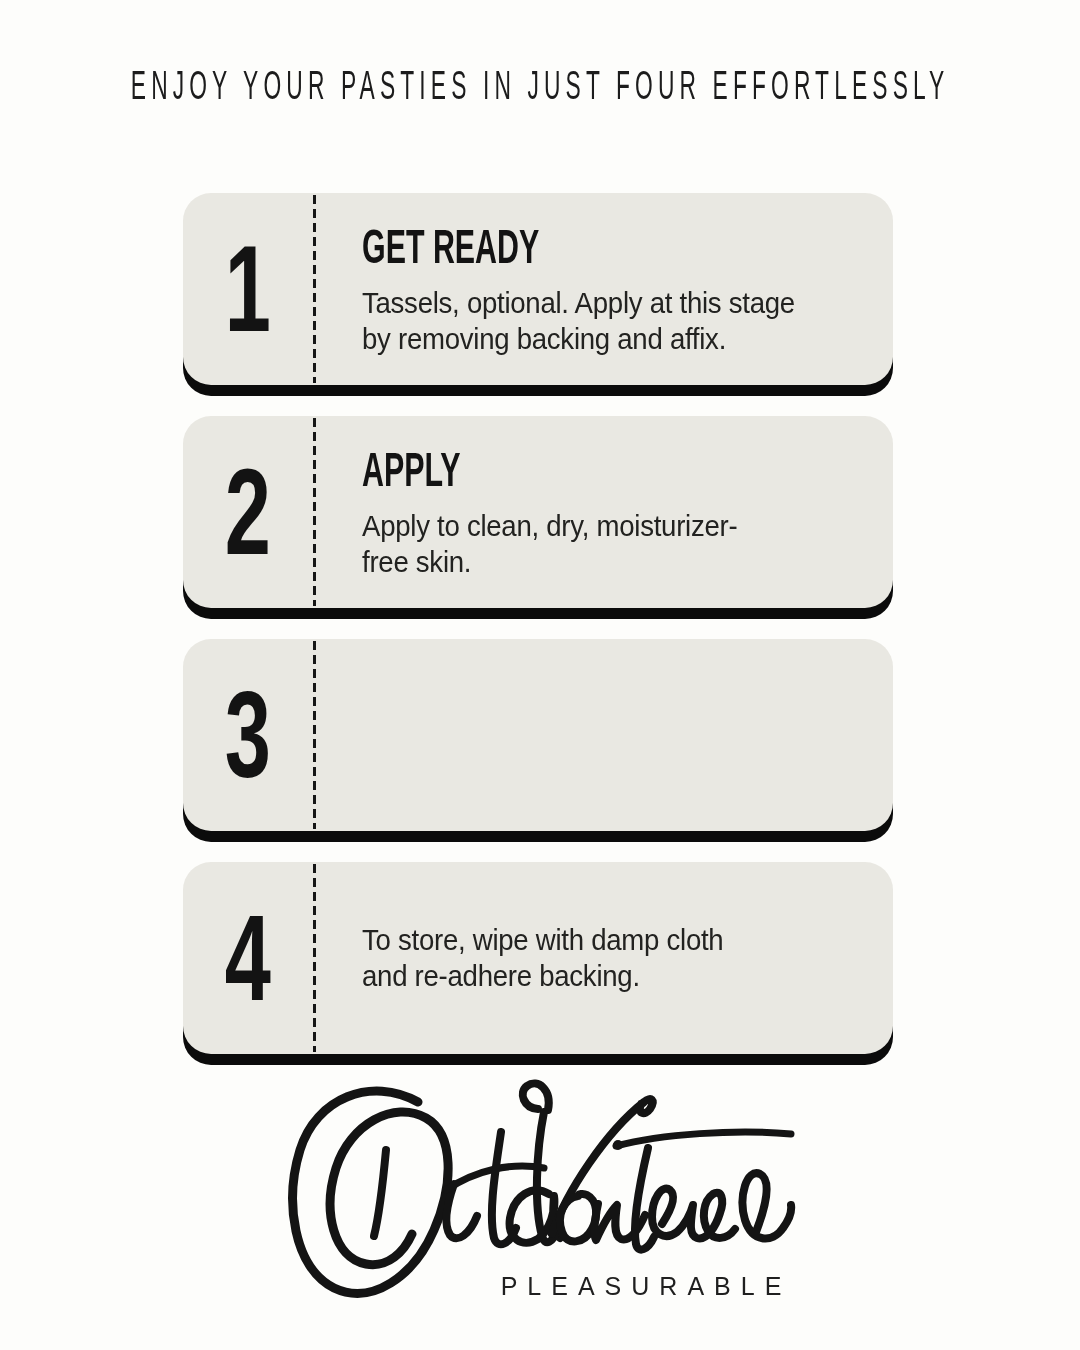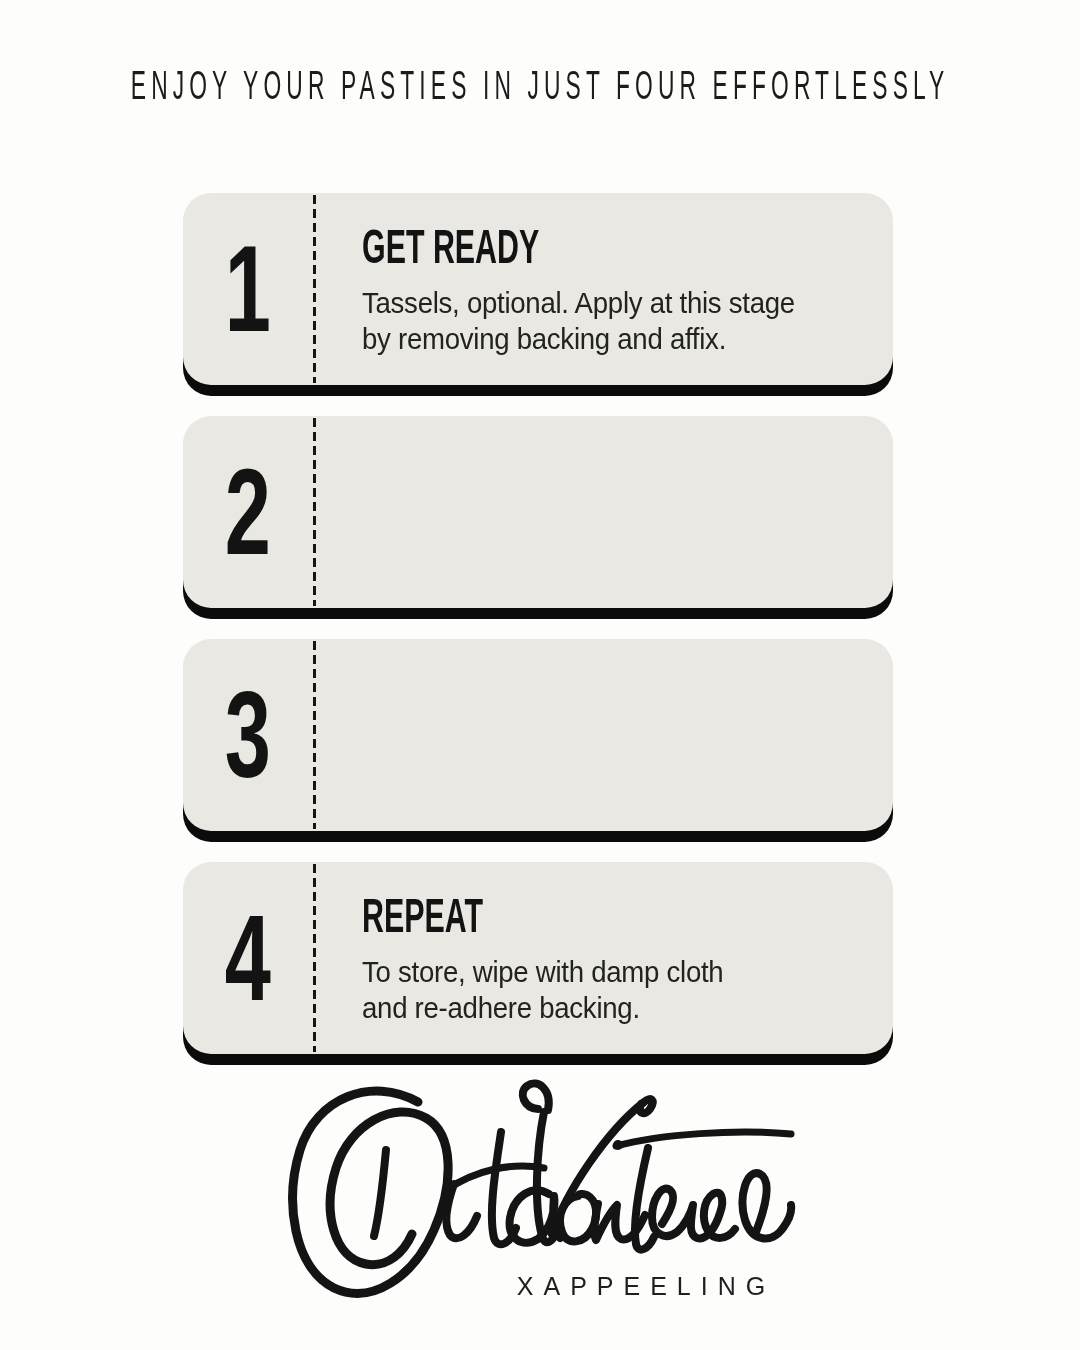--- a/index.html
+++ b/index.html
@@ -78,36 +78,42 @@
           <div>by removing backing and affix.</div>
         </div>
       </div>
     </section>
 
     <section class="card">
       <div class="num">
         <span>2</span>
       </div>
       <div class="divider"></div>
+      <div class="text">
+        <h2 class="title"><span>APPLY</span></h2>
+        <div class="desc">
+          <div>Apply to clean, dry, moisturizer-</div>
+          <div>free skin.</div>
+        </div>
+      </div>
     </section>
 
     <section class="card">
       <div class="num">
         <span>3</span>
       </div>
       <div class="divider"></div>
     </section>
 
     <section class="card">
       <div class="num">
         <span>4</span>
       </div>
       <div class="divider"></div>
       <div class="text">
-        <h2 class="title"><span>REPEAT</span></h2>
         <div class="desc">
           <div>To store, wipe with damp cloth</div>
           <div>and re-adhere backing.</div>
         </div>
       </div>
     </section>
 
   </div>
 
   <svg class="signature" viewBox="0 0 520 225" xmlns="http://www.w3.org/2000/svg" aria-label="Dita Von Teese">
@@ -133,15 +139,15 @@
     <path d="M312 132 C309 146 307 162 310 168 C316 155 325 139 331 133 C329 147 327 163 335 167 C344 170 353 157 359 143"></path>
 
     <circle cx="332" cy="73" r="5"></circle>
     <path class="thin" d="M330 74 C375 62 450 57 505 62"></path>
     <path d="M362 76 C354 110 346 150 350 172 C352 182 362 178 368 165"></path>
 
     <path d="M376 152 C385 138 391 124 384 118 C376 112 366 127 366 145 C366 162 379 169 391 160 C399 153 405 141 407 133 C405 148 402 163 411 166 C421 169 430 154 434 141 C439 127 435 117 427 122 C417 129 415 147 422 159 C428 169 441 168 449 157"></path>
     <path d="M470 160 C480 134 486 108 474 102 C461 96 452 124 459 148 C466 170 486 172 497 156 C503 148 506 140 505 133"></path>
   </svg>
 
-  <div class="brand">XAPPEELING</div>
+  <div class="brand">PLEASURABLE</div>
 
 </div>
 
 </body></html>

